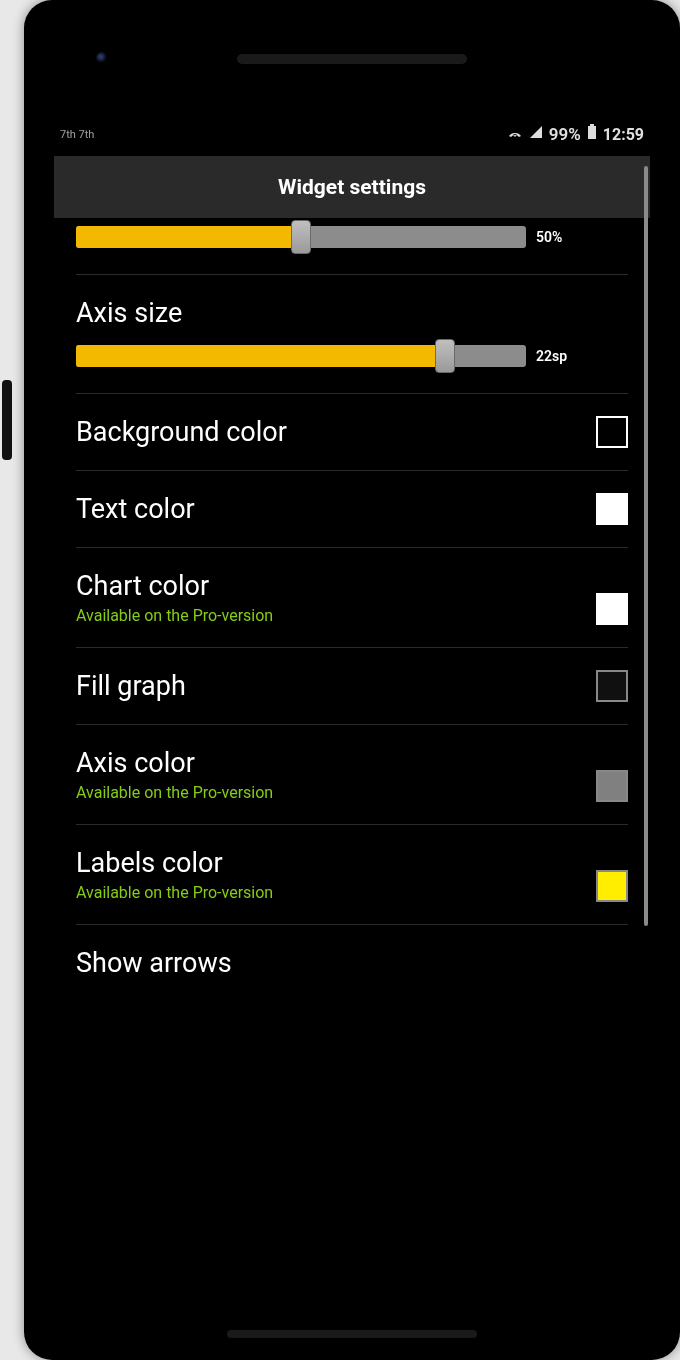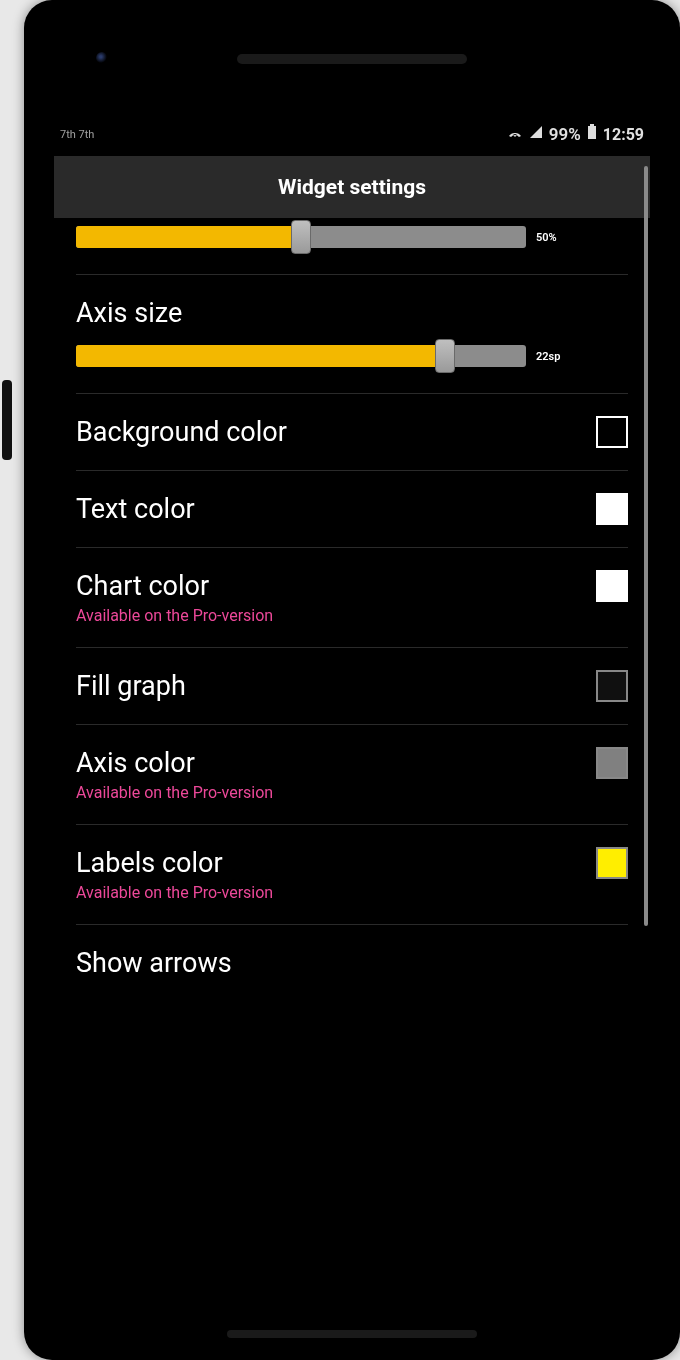--- a/index.html
+++ b/index.html
@@ -102,37 +102,37 @@
   }
   .slider-thumb {
     position:absolute; top:-6px;
     width: 20px; height: 34px;
     background: linear-gradient(#bfbfbf,#9a9a9a);
     border-radius: 4px;
     border:1px solid #6a6a6a;
     transform: translateX(-10px);
   }
   .slider-val {
-    font-size: 11px; color:#fff; font-weight:600;
+    font-size: 14px; color:#fff; font-weight:600;
     min-width: 48px;
   }
 
   .row {
-    display:flex; align-items:flex-start; justify-content:space-between;
+    display:flex; align-items:flex-end; justify-content:space-between;
     padding: 22px 0;
     gap: 12px;
   }
   .row-main {
     display:flex; flex-direction:column; gap:4px;
   }
   .row-label {
     font-size: 27px; font-weight:400; color:#fff;
   }
   .row-sub {
-    font-size: 16px; color:#ec4899; font-weight:400;
+    font-size: 16px; color:#84cc16; font-weight:400;
   }
   .swatch {
     width: 32px; height: 32px;
     border: 2px solid #ffffff;
   }
   .swatch.dim { border-color: #888; }
   .scrollbar {
     position:absolute; right: 2px; top: 52px;
     width: 4px; height: 760px; background:#8a8a8a; border-radius:2px;
   }

